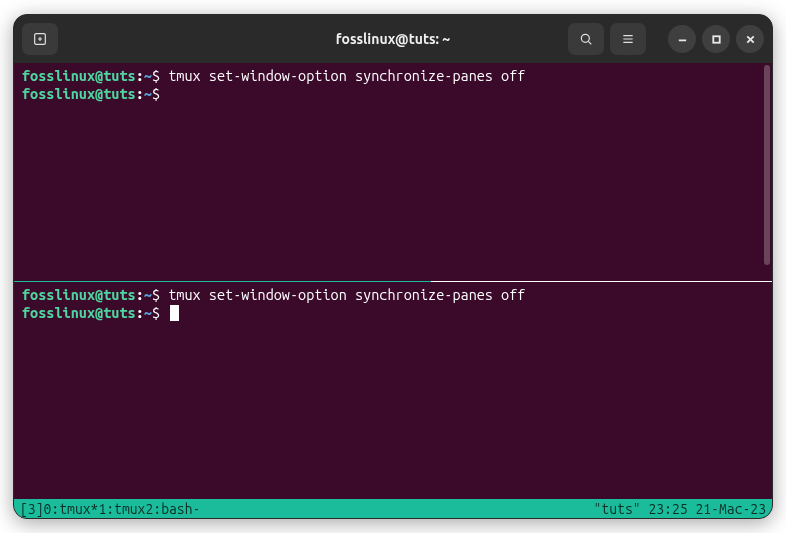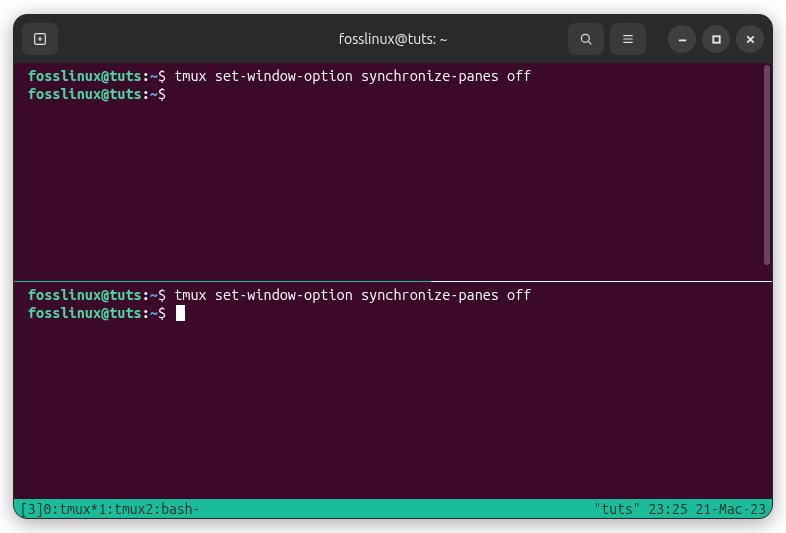--- a/index.html
+++ b/index.html
@@ -43,21 +43,21 @@
       cursor: pointer;
     }
     .tb-btn svg { width: 16px; height: 16px; fill: none; stroke: #e0e0e0; stroke-width: 1.8; }
     .title {
       position: absolute;
       left: 0; right: 0;
       text-align: center;
       color: #f0f0f0;
       font-family: 'Ubuntu', 'DejaVu Sans', sans-serif;
       font-size: 14px;
-      font-weight: 400;
+      font-weight: 700;
       pointer-events: none;
     }
     .tb-right { margin-left: auto; display: flex; gap: 6px; align-items: center; }
     .win-btn {
       width: 28px;
       height: 28px;
       border-radius: 50%;
       background: #3f3f3f;
       display: flex;
       align-items: center;
@@ -71,21 +71,20 @@
       flex-direction: column;
       position: relative;
     }
     .pane {
       flex: 1;
       padding: 4px 8px 14px 8px;
       font-size: 14.5px;
       line-height: 1.25;
       background: #3b0a2b;
       overflow: hidden;
-      margin-left: 6px;
     }
     .divider-active {
       height: 1px;
       background: linear-gradient(to right, #1abc9c 0%, #1abc9c 55%, #ffffff 55%, #ffffff 100%);
     }
     .prompt-line { white-space: nowrap; }
     .user { color: #4fd6a0; font-weight: bold; }
     .colon { color: #ffffff; font-weight: bold; }
     .path { color: #5a9ed6; font-weight: bold; }
     .dollar { color: #ffffff; }

